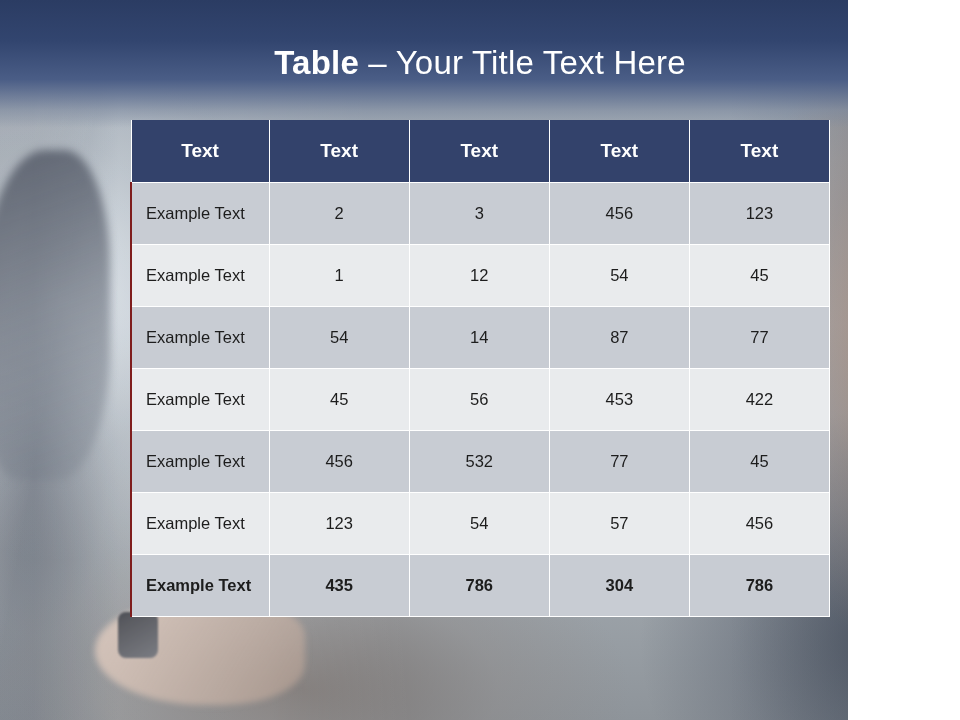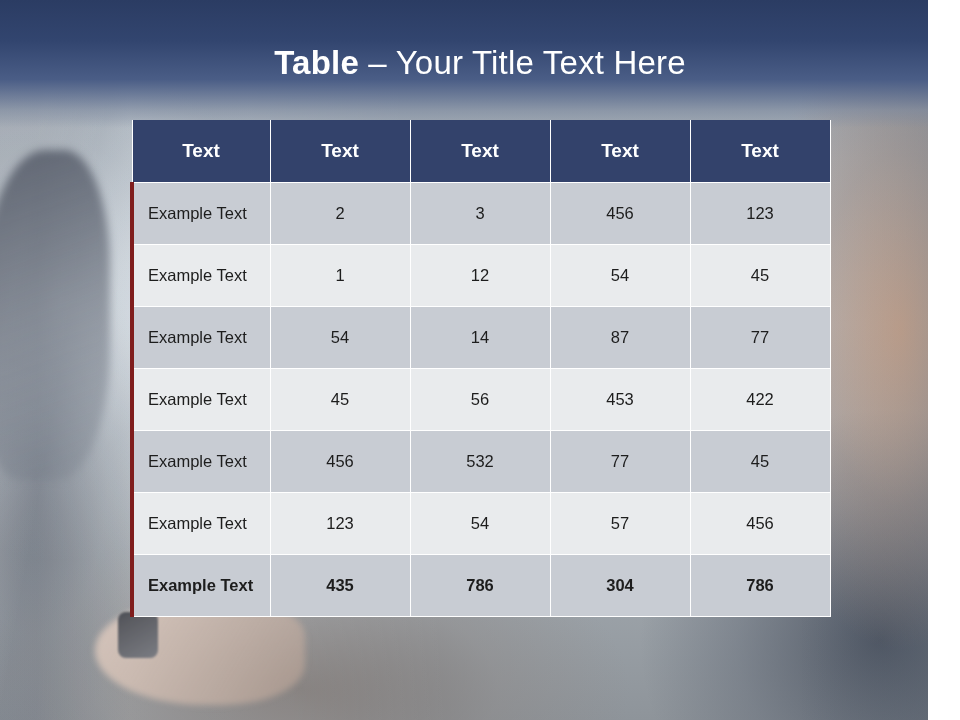--- a/index.html
+++ b/index.html
@@ -8,21 +8,21 @@
   }
   body {
     width: 960px;
     height: 720px;
     overflow: hidden;
     font-family: "Liberation Sans", sans-serif;
   }
 
   .slide {
     position: relative;
-    width: 928px;
+    width: 848px;
     height: 720px;
     overflow: hidden;
     background: #000000;
   }
 
   
   .bg {
     position: absolute;
     inset: 0;
     background:
@@ -135,21 +135,21 @@
     font-size: 16.5px;
     color: #1d1d1d;
     text-align: center;
     border-right: 1px solid #ffffff;
     border-bottom: 1px solid #ffffff;
     background: #e9ebed;
   }
   table.data td:first-child {
     text-align: left;
     padding-left: 14px;
-    border-left: 4px solid #7f1d1d;
+    border-left: 2px solid #7f1d1d;
   }
   table.data tr.alt td {
     background: #c8ccd3;
   }
   table.data tr.total td {
     font-weight: bold;
     background: #c8ccd3;
   }
   table.data tr:last-child td {
     border-bottom: 1px solid #ffffff;

